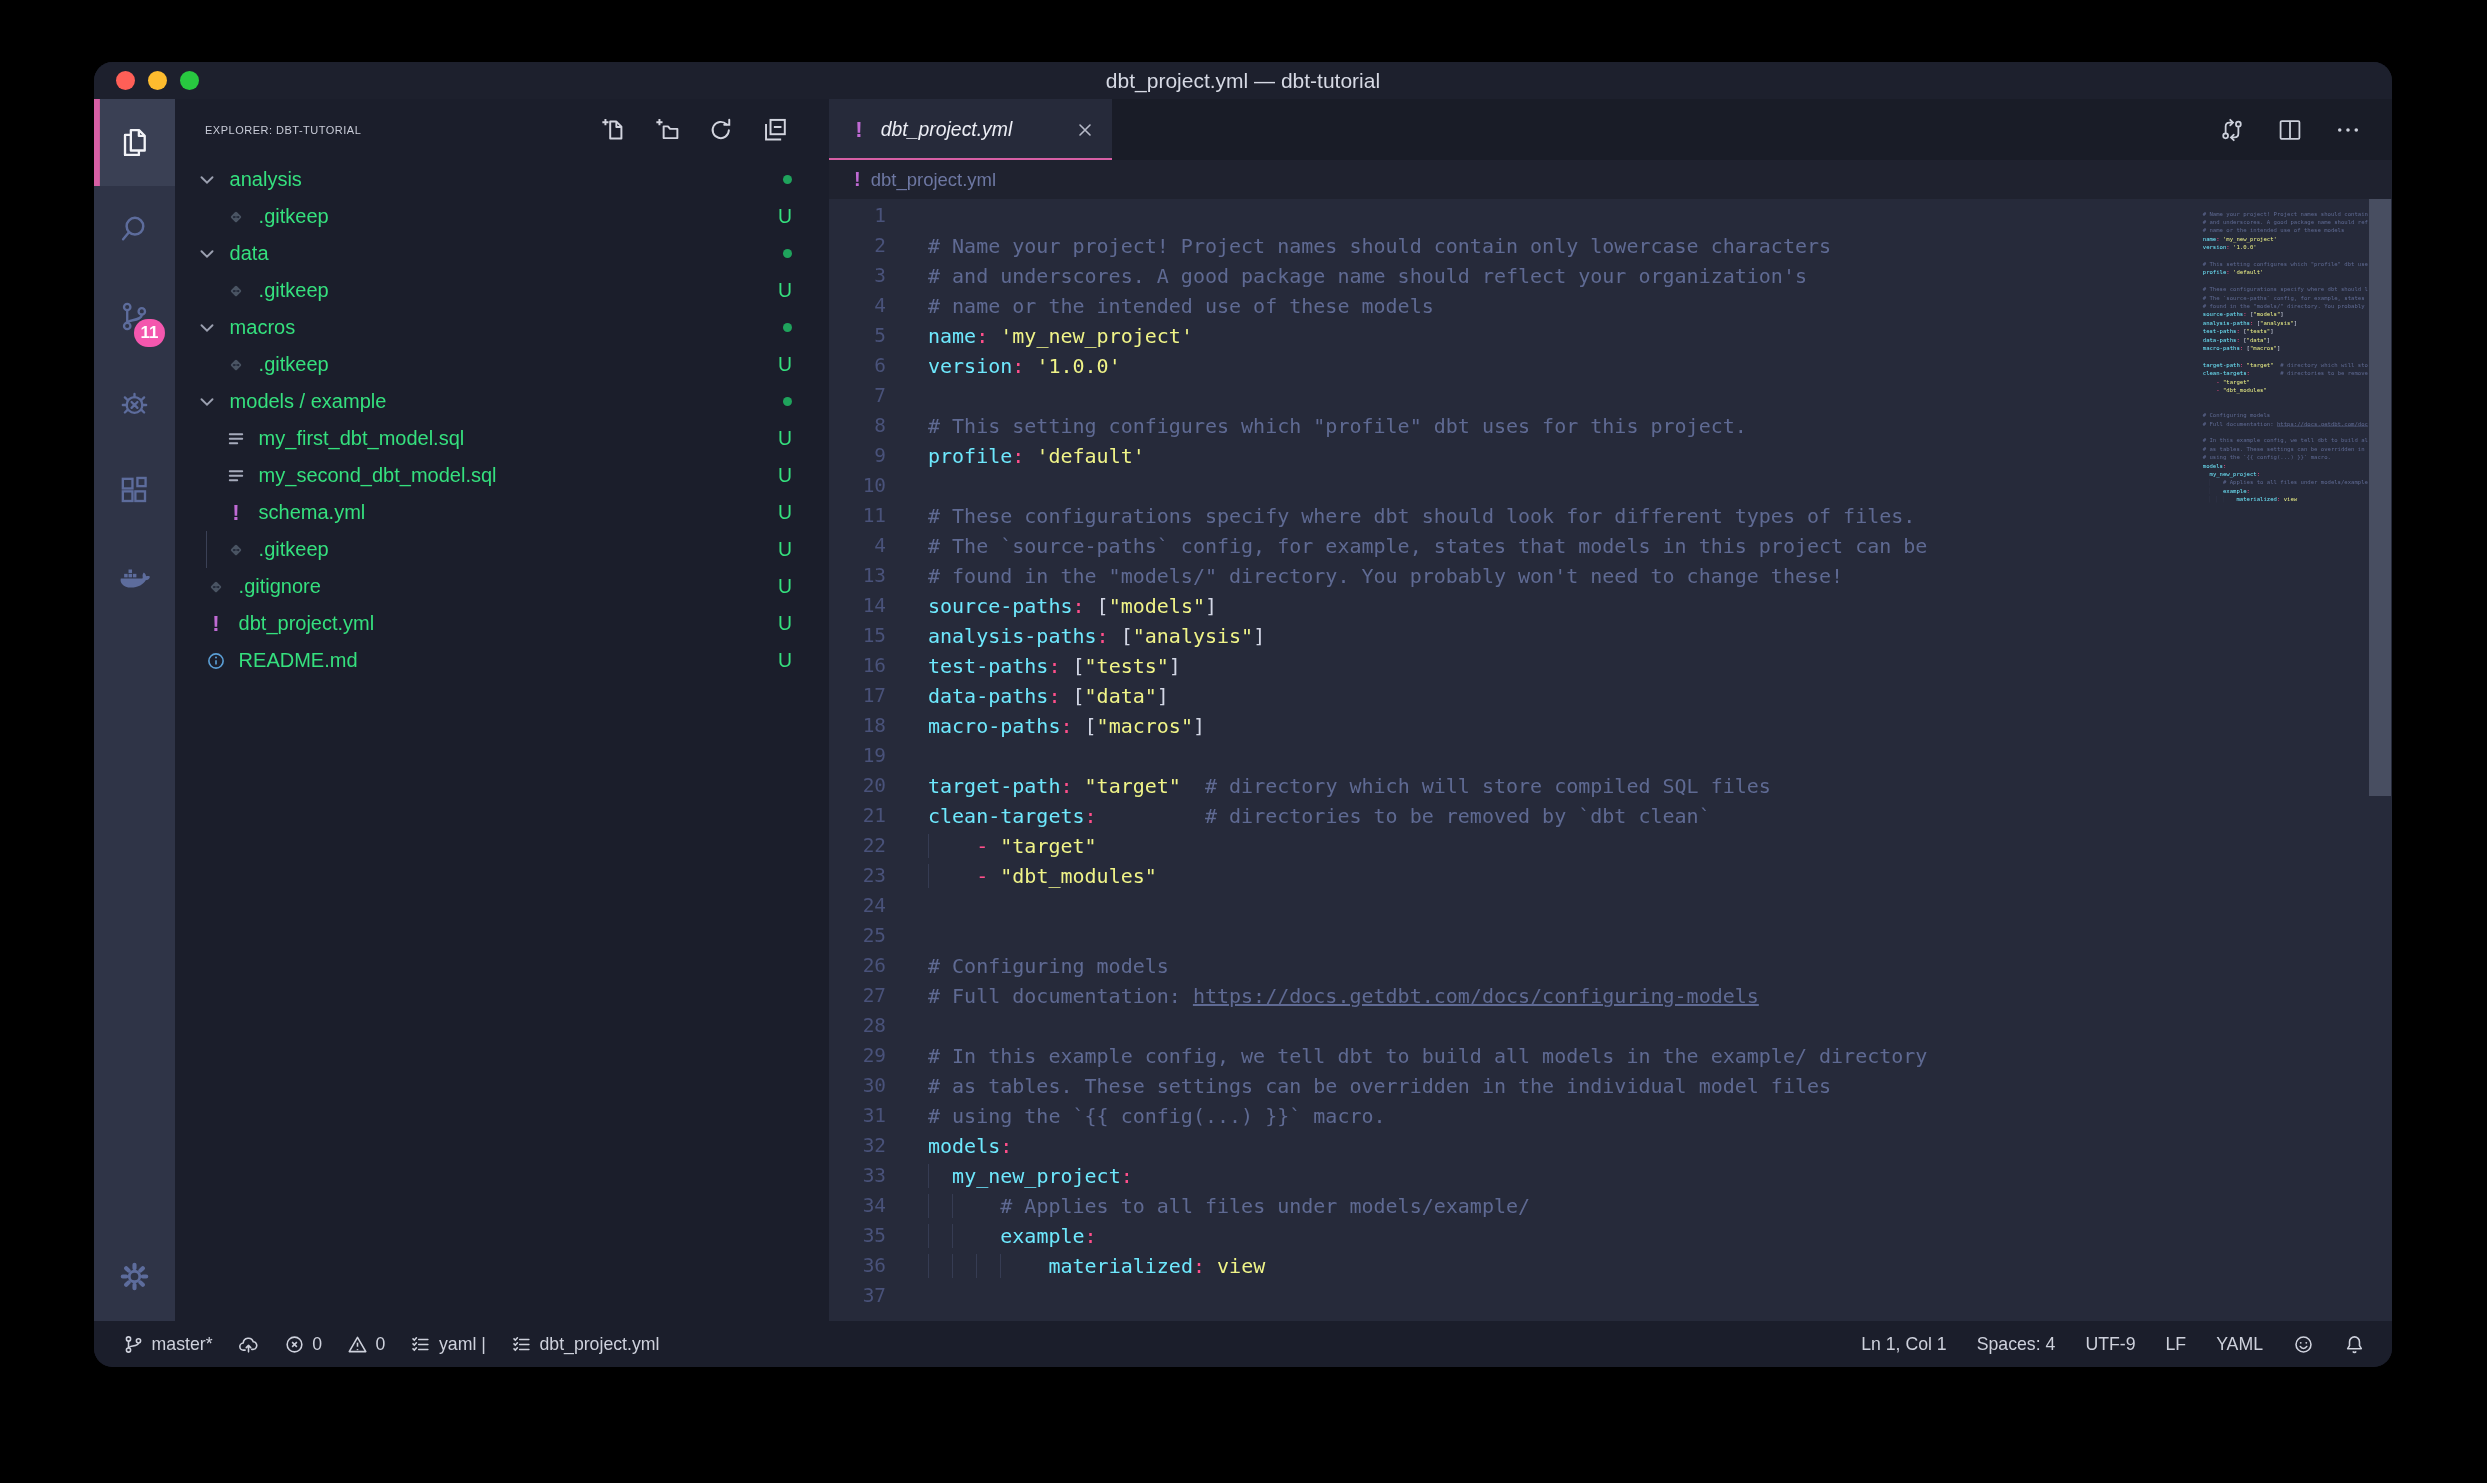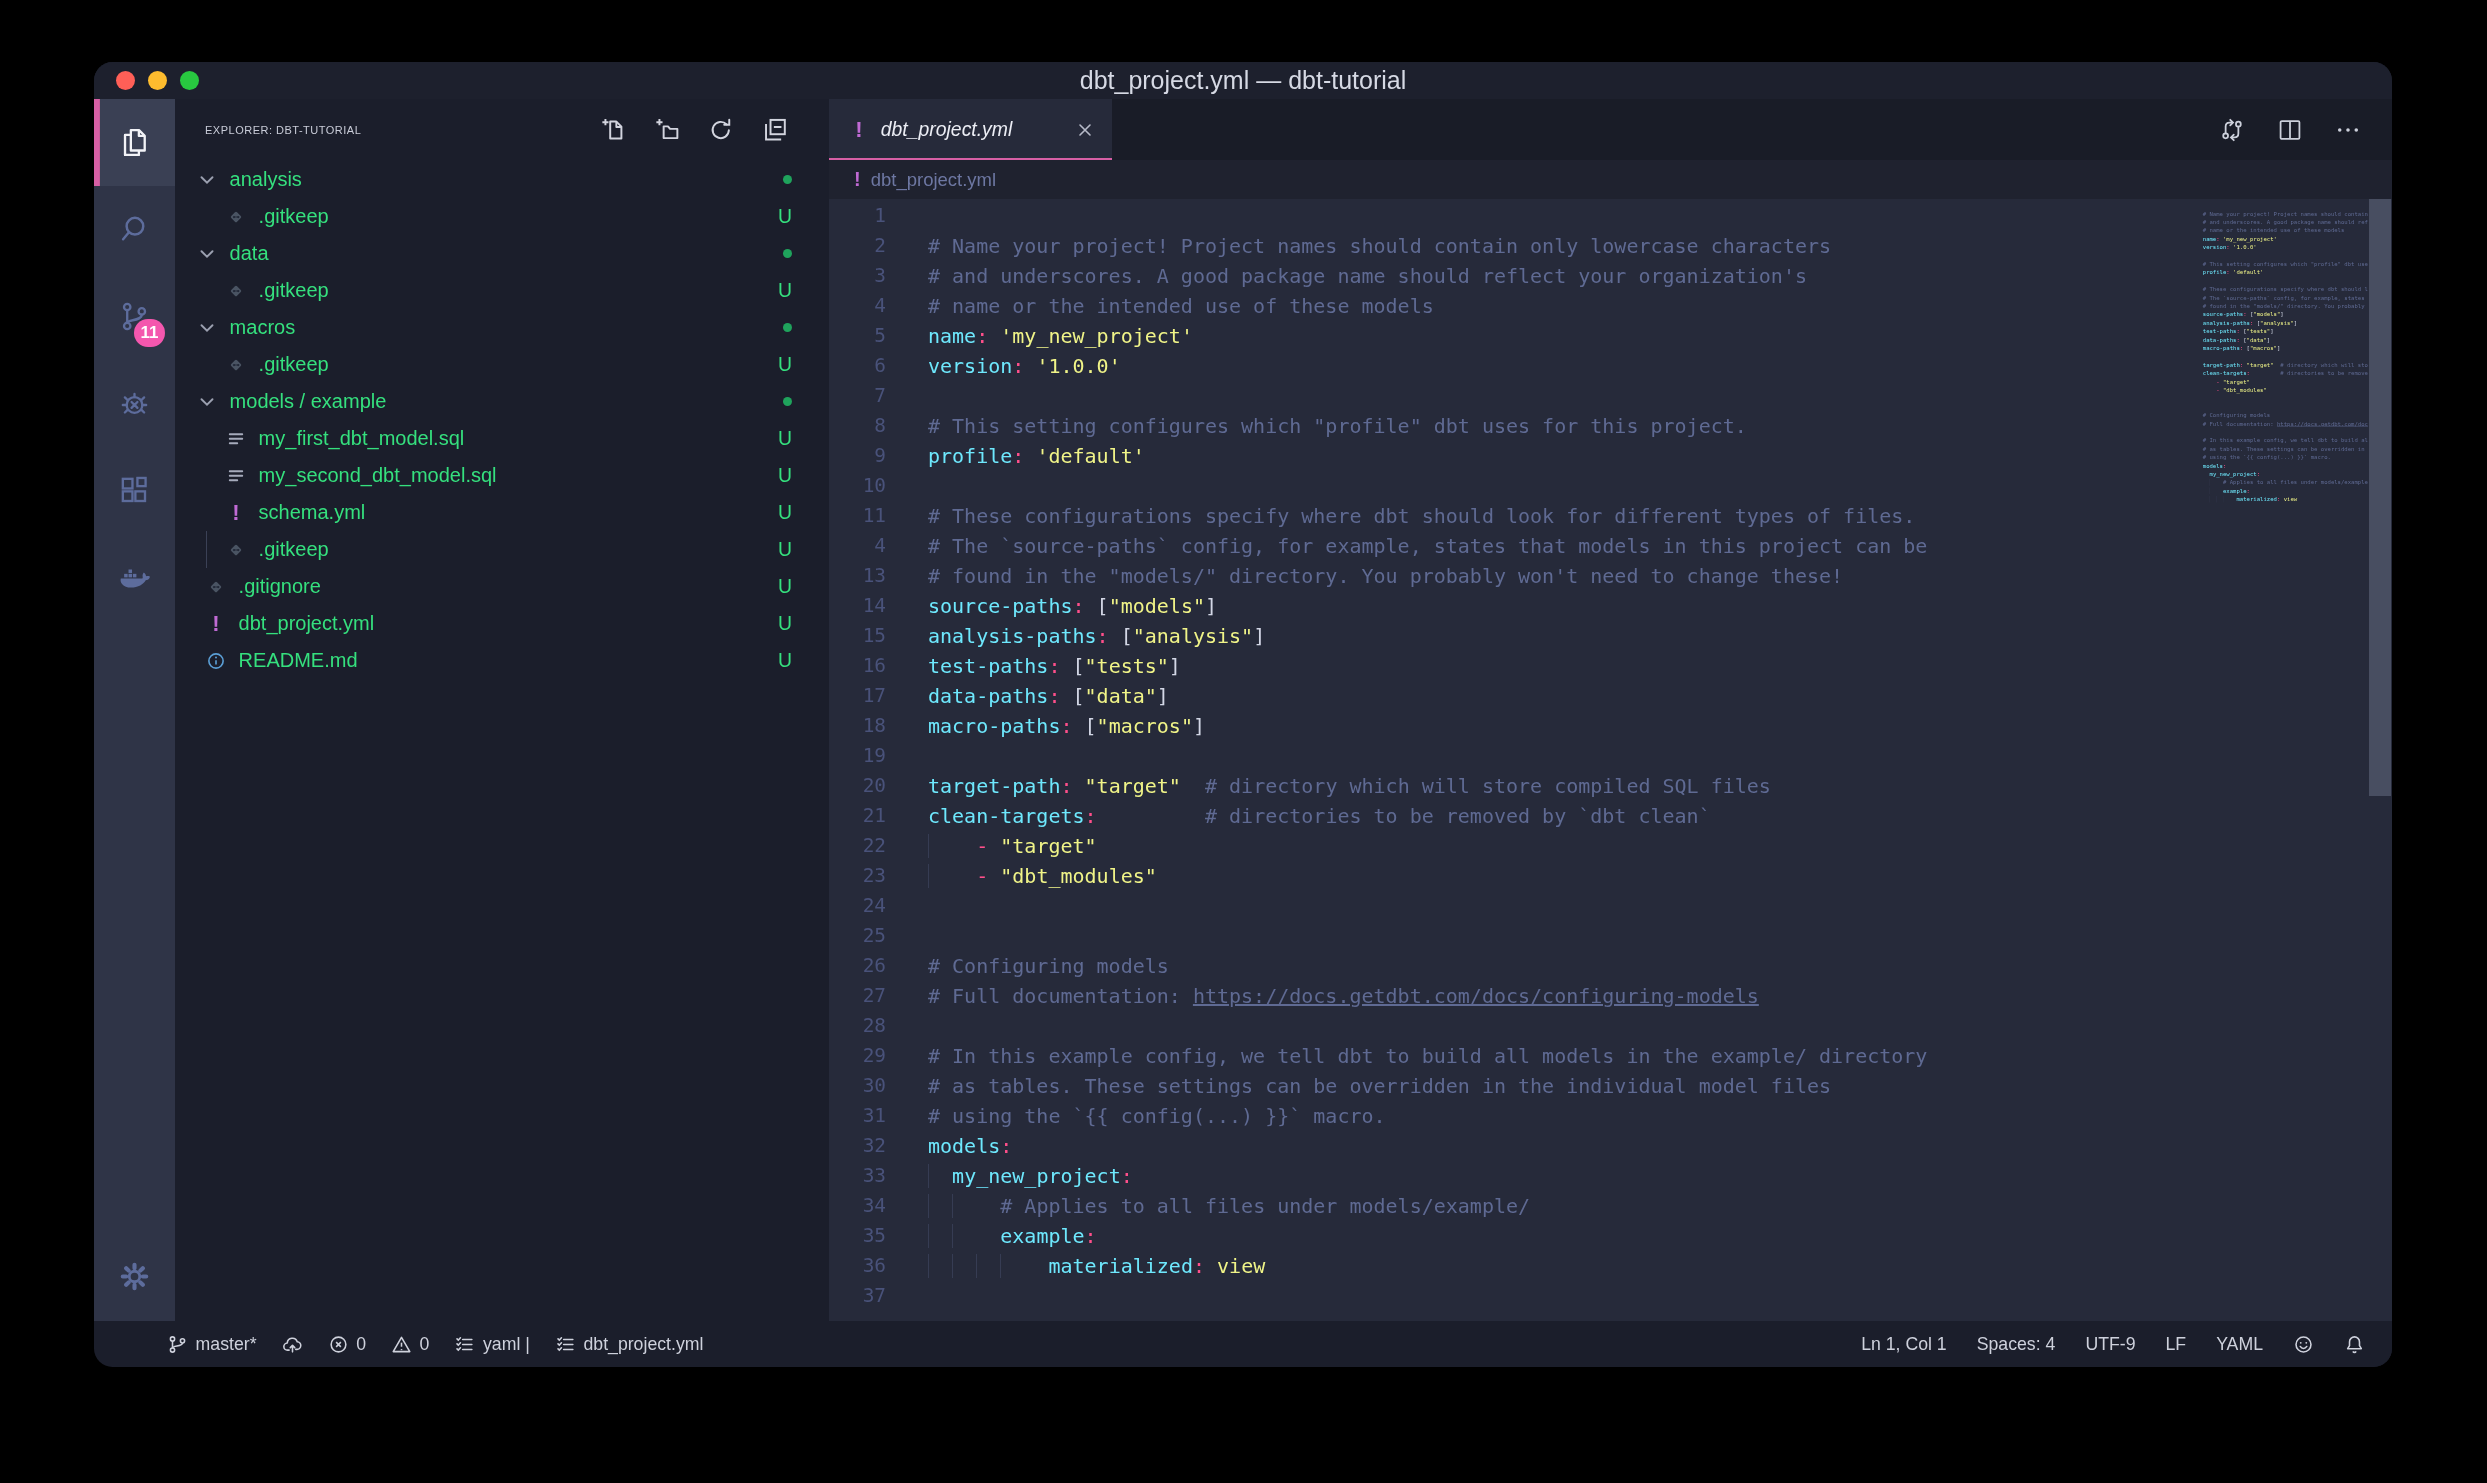--- a/index.html
+++ b/index.html
@@ -4,21 +4,21 @@
 <style>
   html,body{margin:0;padding:0;background:#000;}
   .stage{position:relative;width:2487px;height:1484px;background:#000;overflow:hidden;font-family:"Liberation Sans",sans-serif;}
   .window{position:absolute;left:94px;top:62px;width:2298px;height:1305px;background:#1b1e2b;border-radius:18.5px;overflow:hidden;box-shadow:0 34px 93px rgba(0,0,0,.8);display:flex;flex-direction:column;}
 
   
   .titlebar{height:37px;flex:none;background:#1d202d;position:relative;display:flex;align-items:center;justify-content:center;}
   .lights{position:absolute;left:22px;top:0;height:100%;display:flex;align-items:center;gap:12.6px;}
   .light{width:19.4px;height:19.4px;border-radius:50%;}
   .light.red{background:#ff5f57;} .light.yellow{background:#febc2e;} .light.green{background:#28c840;}
-  .title{font-size:25px;color:#d6d9e4;}
+  .title{font-size:21px;color:#d6d9e4;}
 
   .main{flex:1;display:flex;min-height:0;}
 
   
   .activitybar{width:81px;flex:none;background:#2f3447;display:flex;flex-direction:column;}
   .ab-item{height:87px;display:flex;align-items:center;justify-content:center;position:relative;color:#5d6c9c;cursor:pointer;}
   .ab-item svg{width:35px;height:35px;}
   .ab-item.active{background:#3a4054;color:#f2f3f7;box-shadow:inset 5.9px 0 0 #d75fa5;}
   .ab-badge{position:absolute;right:10px;bottom:13.5px;background:#f457ae;color:#fff;border-radius:842px;min-width:31px;height:28px;font-size:17px;font-weight:700;display:flex;align-items:center;justify-content:center;padding:0 5px;box-sizing:border-box;}
   .ab-gear{margin-top:auto;height:83px;margin-bottom:3.4px;display:flex;align-items:center;justify-content:center;color:#5d6c9c;cursor:pointer;}
@@ -70,21 +70,21 @@
   .t-b,.t-w{color:#d3d7e6;} .t-u{color:#5f6a93;text-decoration:underline;}
   .t-g{box-shadow:inset 0.8px 0 0 #3b415a;}
 
   .minimap{position:absolute;top:0;right:23.6px;width:182px;height:100%;overflow:hidden;}
   .mini-content{position:absolute;top:1.7px;left:5px;transform:scale(0.28);transform-origin:0 0;white-space:pre;width:1265px;}
   .mini-content .cl{height:30px;}
   .scrollbar{position:absolute;top:0;right:0;width:23.6px;height:100%;}
   .sb-thumb{position:absolute;top:0;left:0.8px;right:0.8px;height:597px;background:rgba(125,132,157,.40);}
 
   
-  .statusbar{height:46px;flex:none;background:#1b1e2b;display:flex;align-items:center;padding:0 27px 0 29px;font-size:17.7px;color:#ced1dc;margin-left:44px;}
+  .statusbar{height:46px;flex:none;background:#1b1e2b;display:flex;align-items:center;padding:0 27px 0 29px;font-size:17.7px;color:#ced1dc;}
   .sb-left{display:flex;align-items:center;gap:25px;}
   .sb-right{margin-left:auto;display:flex;gap:30px;}
   .seg{display:flex;align-items:center;gap:7.6px;cursor:pointer;white-space:nowrap;}
   .seg svg{width:21px;height:21px;}
 </style>
 </head>
 <body>
 
 <div class="stage">
   <div class="window">

